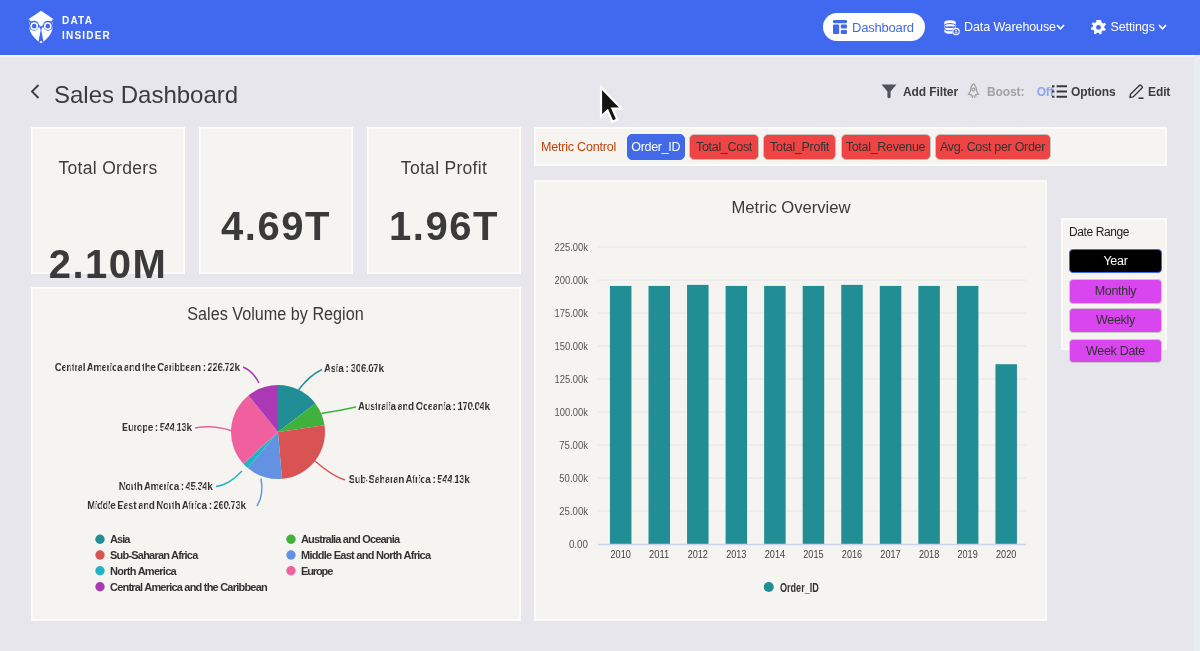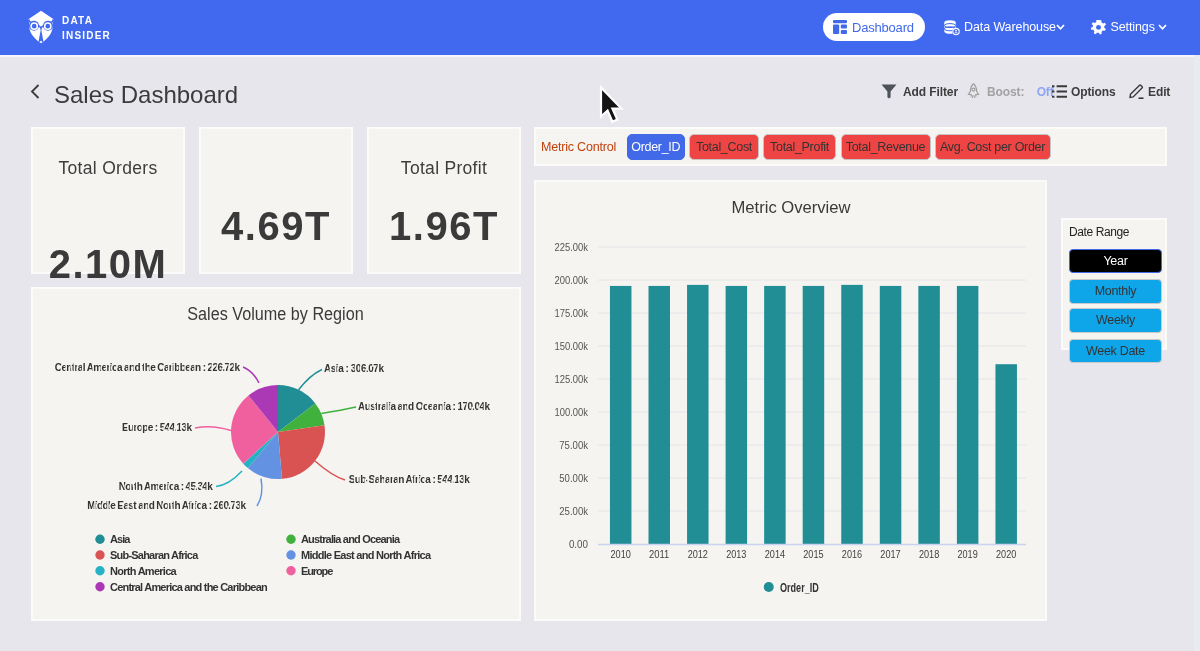--- a/index.html
+++ b/index.html
@@ -5,21 +5,21 @@
 * { margin:0; padding:0; box-sizing:border-box; }
 html,body { width:1200px; height:651px; }
 body { font-family:"Liberation Sans",sans-serif; background:#e8e6ed; position:relative; overflow:hidden; }
 .abs { position:absolute; }
 .card { position:absolute; background:#f5f4f1; border:2px solid #fbfbf9; }
 .nav { position:absolute; left:0; top:0; width:1200px; height:55px; background:#4169f0; }
 .navitem { position:absolute; color:#fff; font-size:13px; letter-spacing:-0.2px; white-space:nowrap; }
 .kpi-t { position:absolute; width:100%; text-align:center; font-size:17.5px; color:#3d3d3d; letter-spacing:0.3px; }
 .kpi-n { position:absolute; width:100%; text-align:center; font-size:40px; font-weight:bold; color:#3a3a3a; letter-spacing:1.5px; }
 .chip { position:absolute; top:134px; height:26px; border:1px solid #c4c4c4; border-radius:5px; background:#ef4444; font-size:12.5px; letter-spacing:-0.3px; color:#333; text-align:center; line-height:24px; }
-.dbtn { position:absolute; left:6px; width:93px; height:24.5px; border:1px solid #c9c9c9; border-radius:4px; background:#0ea5e9; font-size:12.5px; letter-spacing:-0.3px; color:#333; text-align:center; line-height:22.5px; }
+.dbtn { position:absolute; left:6px; width:93px; height:24.5px; border:1px solid #c9c9c9; border-radius:4px; background:#d946ef; font-size:12.5px; letter-spacing:-0.3px; color:#333; text-align:center; line-height:22.5px; }
 .tool { position:absolute; top:84.5px; height:16px; font-size:12px; font-weight:bold; letter-spacing:-0.1px; color:#3d3d3d; white-space:nowrap; }
 </style>
 </head>
 <body>
 
 <div class="nav"></div>
 <svg class="abs" style="left:28px; top:10px;" width="26" height="34" viewBox="0 0 26 34">
   <path d="M13 0.8 L26 9.6 L23.8 9.6 C25.5 14 25 20 22.5 24 C20 27.8 16.5 31.2 13 33.2 C9.5 31.2 6 27.8 3.5 24 C1 20 0.5 14 2.2 9.6 L0 9.6 Z" fill="#fff"></path>
   <circle cx="6" cy="15.8" r="5" fill="#4169f0"></circle>
   <circle cx="20" cy="15.8" r="5" fill="#4169f0"></circle>

